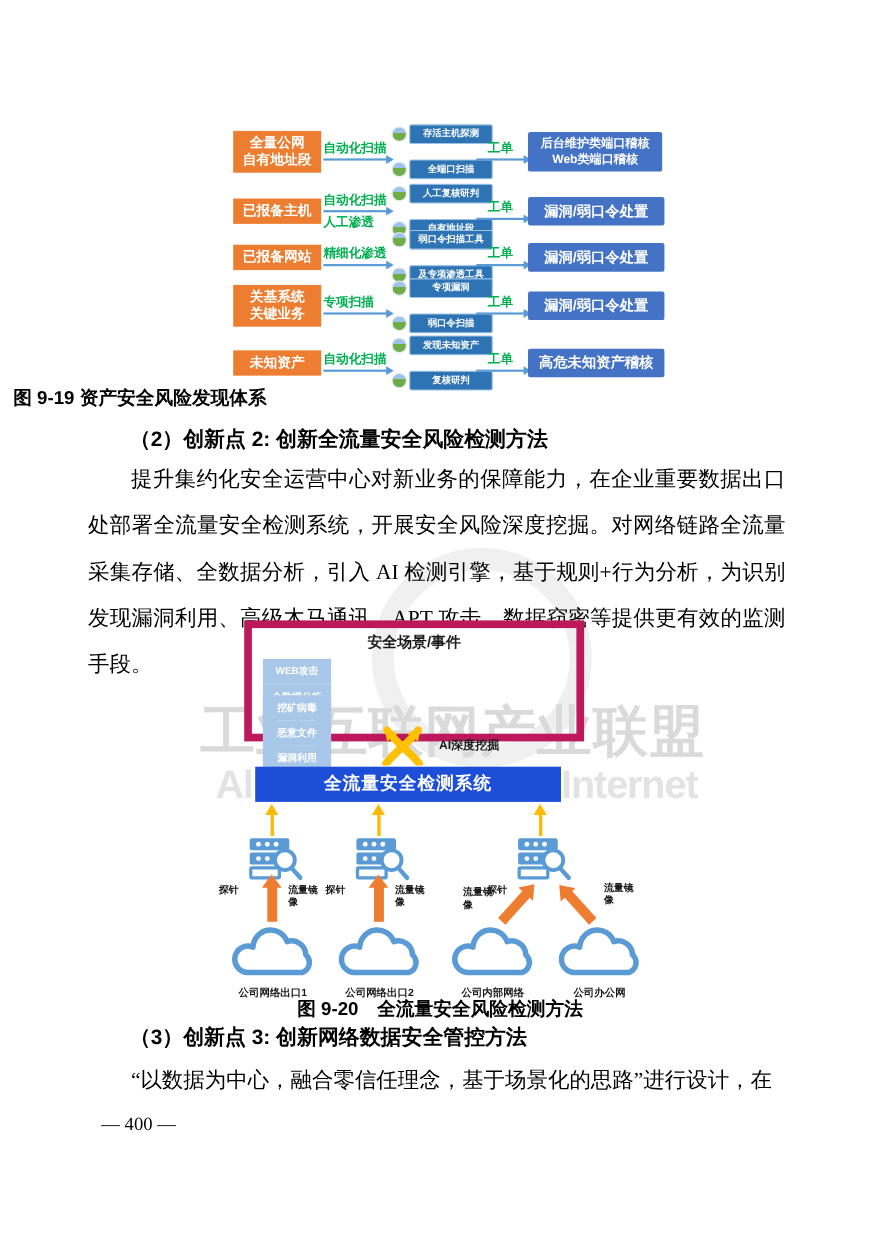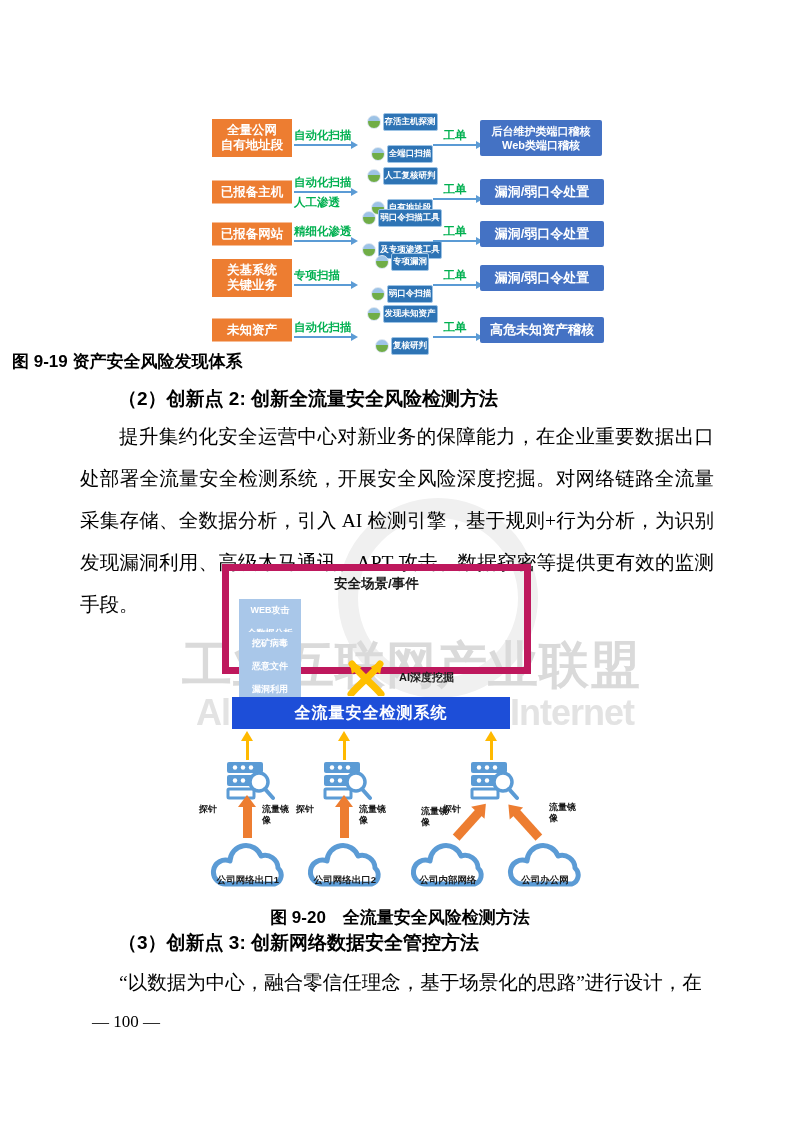--- a/index.html
+++ b/index.html
@@ -19,21 +19,21 @@
   .f19-src{position:absolute;left:4px;top:50%;transform:translateY(-50%);width:80px;
            background:#ED7D31;color:#fff;font-weight:bold;font-size:12.5px;line-height:15px;
            text-align:center;padding:4px 0;}
   .f19-method{position:absolute;left:86px;top:50%;transform:translateY(-50%);width:60px;
               display:flex;flex-direction:column;align-items:flex-start;}
   .m-label{color:#00B050;font-weight:bold;font-size:11.5px;line-height:14px;white-space:nowrap;}
   .h-arrow{position:relative;width:58px;height:2px;background:#5B9BD5;margin:2px 0;}
   .h-arrow::after{content:'';position:absolute;right:-6px;top:-3px;width:0;height:0;
       border-left:7px solid #5B9BD5;border-top:4px solid transparent;border-bottom:4px solid transparent;}
   .f19-tools{position:absolute;left:148px;top:50%;transform:translateY(-50%);width:92px;
-             display:flex;flex-direction:column;gap:14px;align-items:center;}
+             display:flex;flex-direction:column;gap:14px;}
   .tool{display:flex;align-items:center;gap:2px;}
   .tool-icon{width:12px;height:12px;border-radius:50%;flex:0 0 12px;
              background:linear-gradient(180deg,#9DC3E6 40%,#70AD47 40%);border:1px solid #dce6f1;}
   .pill{flex:1;background:#2E74B5;border:1px solid #9CC3E5;color:#fff;font-size:8.5px;
         font-weight:bold;text-align:center;padding:2px 1px;border-radius:2px;white-space:nowrap;}
   .f19-wo{position:absolute;left:224px;top:50%;transform:translateY(-50%);width:46px;
           display:flex;flex-direction:column;align-items:center;}
   .f19-target{position:absolute;left:272px;top:50%;transform:translateY(-50%);width:120px;
               background:#4472C4;color:#fff;font-weight:bold;font-size:13px;line-height:16px;
               text-align:center;padding:5px 2px;border-radius:2px;}
@@ -66,21 +66,21 @@
       border-bottom:10px solid #FFB900;}
   .probe{position:absolute;top:202px;}
   .probe-label{position:absolute;top:214px;width:24px;font-size:9px;font-weight:bold;color:#1a1a1a;margin-top:31px;}
   .o-arrow{position:absolute;width:9px;background:#ED7D31;}
   .o-arrow::before{content:'';position:absolute;left:-5px;top:-11px;width:0;height:0;
       border-left:9.5px solid transparent;border-right:9.5px solid transparent;
       border-bottom:12px solid #ED7D31;}
   .mirror-label{position:absolute;width:30px;font-size:9px;font-weight:bold;line-height:11px;
                 color:#1a1a1a;word-break:break-all;}
   .cloud{position:absolute;top:280px;}
-  .cloud-label{position:absolute;top:316px;width:110px;text-align:center;font-size:9.5px;
+  .cloud-label{position:absolute;top:338px;width:110px;text-align:center;font-size:9.5px;
                font-weight:bold;color:#1a1a1a;}
   .fig20-caption{position:absolute;left:0;top:348px;width:430px;text-align:center;
                  font-weight:bold;font-size:17px;color:#000;}
 
   .page-num{position:absolute;left:92px;top:1012px;font-family:"Liberation Serif","DejaVu Serif",serif;
             font-size:17px;color:#000;z-index:1;}
 </style>
 </head>
 <body>
 
@@ -338,13 +338,13 @@
   <div class="cloud-label" style="left:105px">公司网络出口2</div>
   <div class="cloud-label" style="left:208px">公司内部网络</div>
   <div class="cloud-label" style="left:305px">公司办公网</div>
 
   <div class="fig20-caption">图 9-20　全流量安全风险检测方法</div>
 </div>
 
 <div class="sec-heading" style="top:930px">（3）创新点 3: 创新网络数据安全管控方法</div>
 <div class="body-para" style="top:962px">“以数据为中心，融合零信任理念，基于场景化的思路”进行设计，在</div>
 
-<div class="page-num">— 100 —</div>
+<div class="page-num">— 400 —</div>
 
 </body></html>

